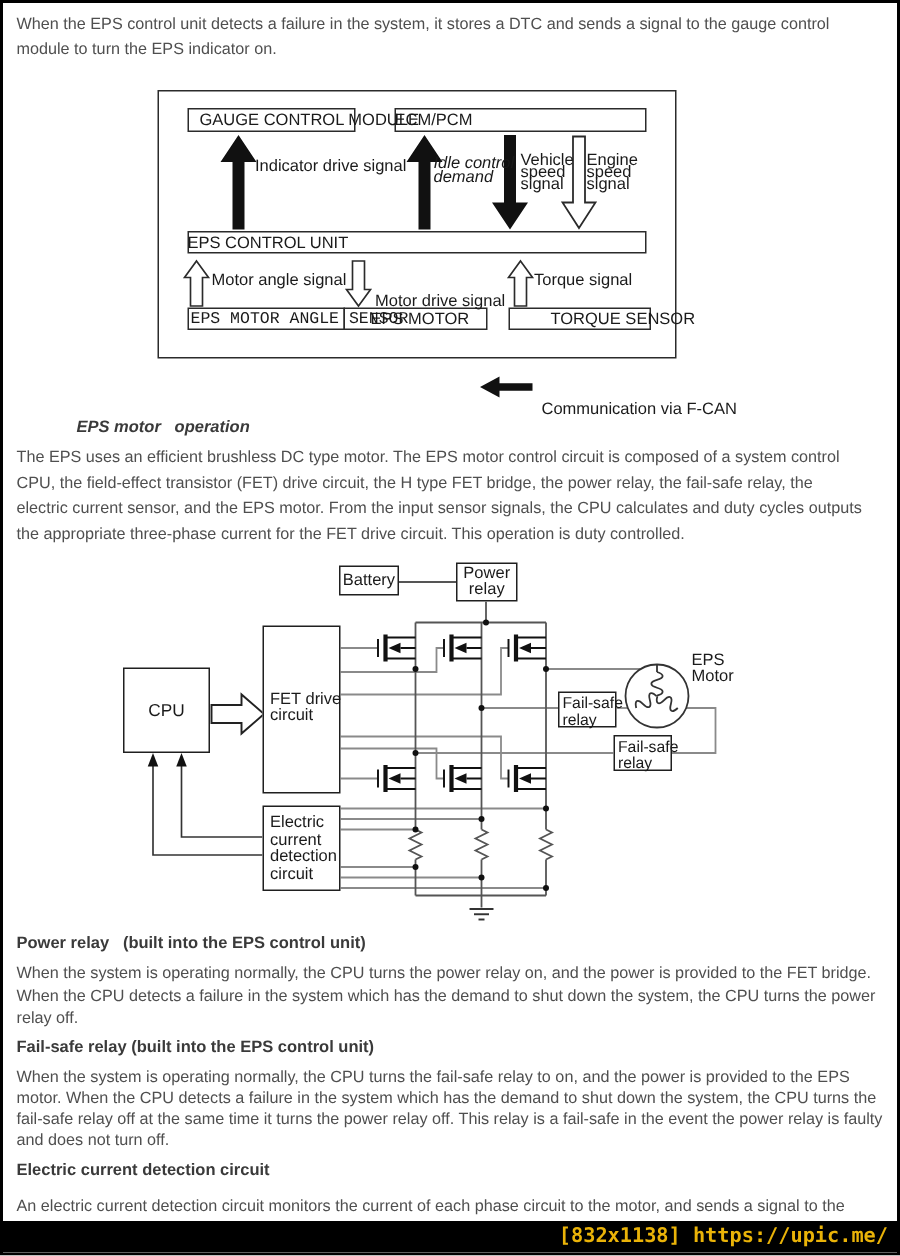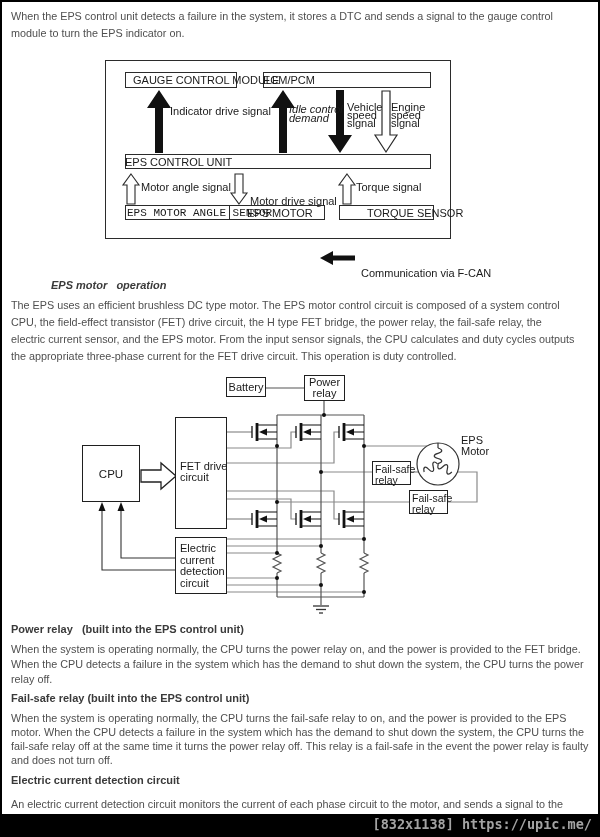--- a/index.html
+++ b/index.html
@@ -20,21 +20,21 @@
   .squish3{line-height:8px;}
   .squish2{line-height:9px;}
   
   .cbox{position:absolute;border:1.3px solid #1f1f1f;background:#fff;z-index:2;box-sizing:border-box;
         font-size:11px;color:#1a1a1a;}
   .cbox .cent{display:flex;width:100%;height:100%;align-items:center;justify-content:center;white-space:nowrap;}
   .clabel{position:absolute;z-index:3;font-size:11px;color:#1a1a1a;white-space:pre-line;line-height:11px;}
   .clabel.small{font-size:10.5px;line-height:10.5px;white-space:pre;}
   
   .wmbar{position:absolute;left:0;right:0;bottom:0;height:21px;background:#000;z-index:5;
-         color:#a3a3a3;font-family:"DejaVu Sans Mono",monospace;font-weight:bold;font-size:13.5px;
+         color:#eab308;font-family:"DejaVu Sans Mono",monospace;font-weight:bold;font-size:13.5px;
          line-height:21px;text-align:right;padding-right:6px;box-sizing:border-box;}
 </style>
 </head>
 <body>
 
 <div class="page">
 
   <svg class="overlay" width="600" height="837" viewBox="0 0 600 837">
 
     <g stroke="none">

